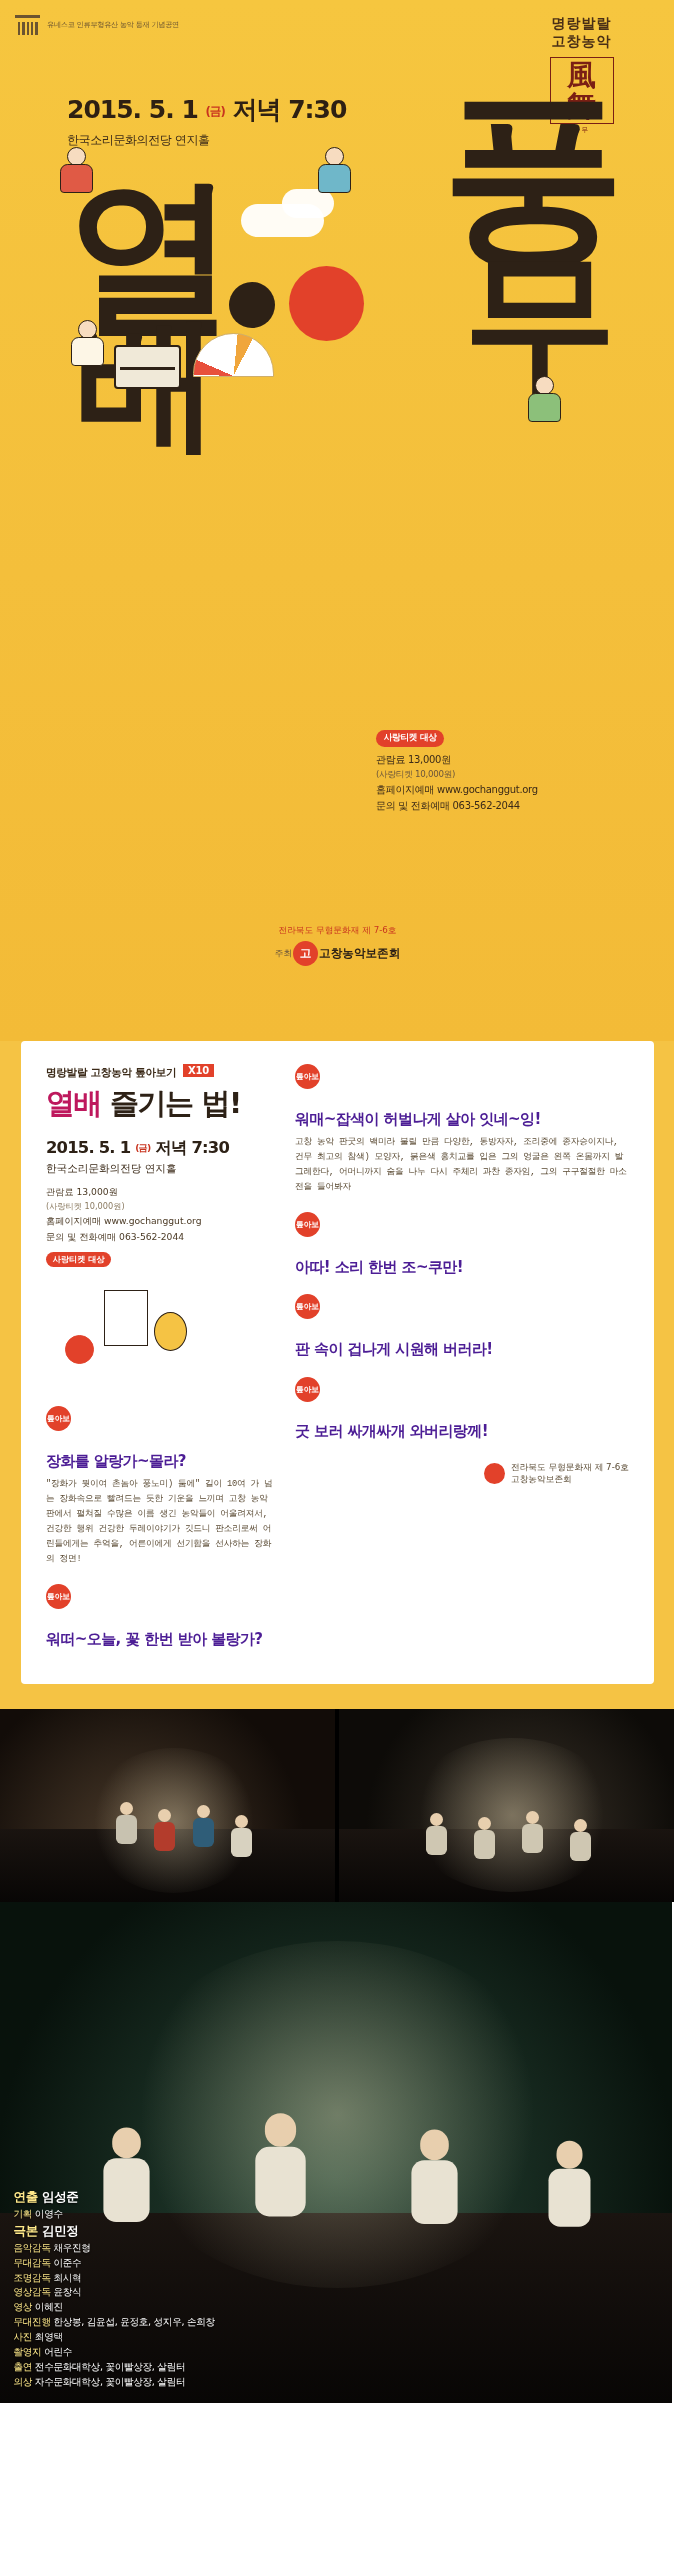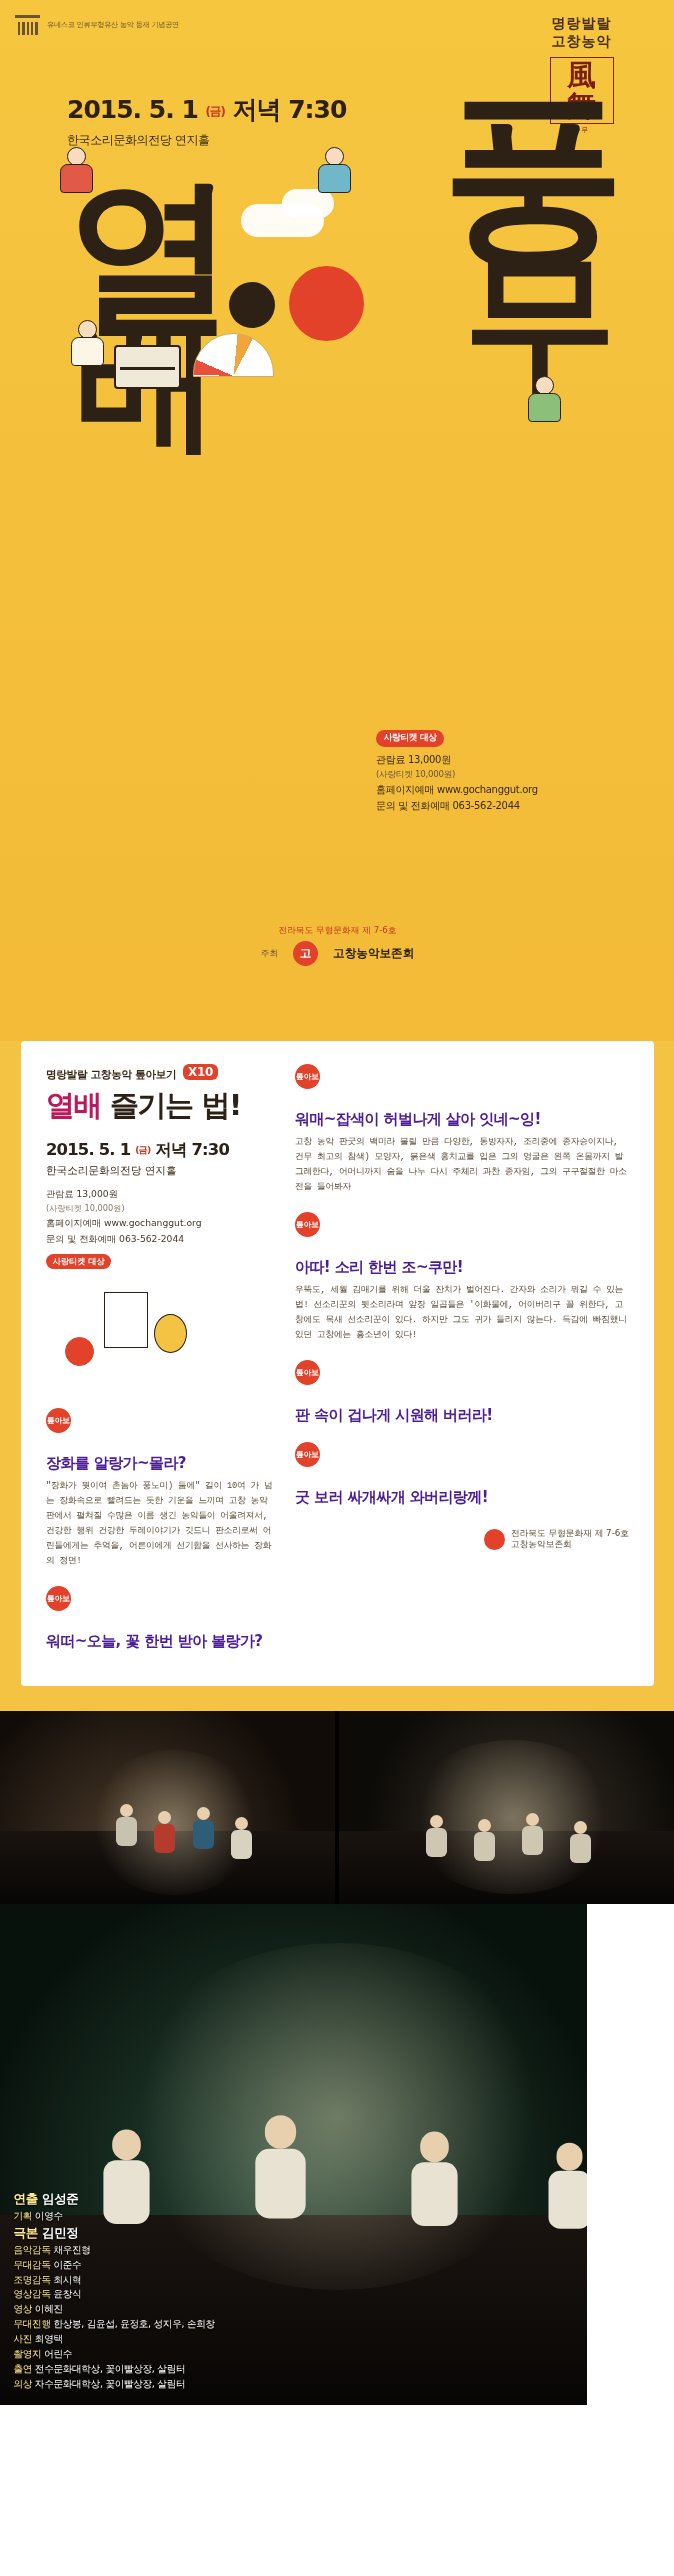--- a/index.html
+++ b/index.html
@@ -105,41 +105,41 @@
     background:#e2412a; color:#fff; font-size:8.7px; font-weight:bold;
     border-radius:9.6px; padding:1.9px 7.7px; margin-bottom:4.8px;
   }
   .ticket .small { font-size:8.7px; color:#6b553a; }
 
   .host {
     position:absolute; left:0; right:0; bottom:75px; text-align:center;
     font-size:8.7px; color:#6b553a;
   }
   .host .redline { color:#c8341f; font-size:8.7px; margin-bottom:3.9px; }
-  .host .logorow { display:flex; align-items:center; justify-content:center; gap:15px; margin-top:3.9px; }
+  .host .logorow { display:flex; align-items:center; justify-content:center; gap:1px; margin-top:3.9px; }
   .host .logomark {
     width:25px;height:25px;border-radius:50%;background:#e2412a;
     display:flex;align-items:center;justify-content:center;color:#fff;font-size:11.6px;font-weight:bold;
   }
   .host .logotxt { font-size:11.6px; font-weight:bold; color:#2d2116; }
 
   
   .cardwrap { background:#f5c344; padding:0 21px 25px; }
   .card {
     background:#fff; border-radius:3.9px; padding:23px 25px 29px;
     display:flex; gap:21px;
   }
   .col-left { width:228px; flex:0 0 228px; }
   .col-right { flex:1; }
 
   .kicker { font-size:10.6px; color:#3b2a18; letter-spacing:-0.3px; }
   .kicker b { font-weight:bold; }
   .x10 {
-    display:inline-block; background:#e2412a; color:#fff; font-size:12px;
-    font-weight:bold; border-radius:6px; padding:1px 4.8px; margin-left:3.9px; vertical-align:1.9px;
+    display:inline-block; background:#e2412a; color:#fff; font-size:10px;
+    font-weight:bold; border-radius:0; padding:1px 4.8px; margin-left:3.9px; vertical-align:1.9px;
   }
   .headline {
     font-size:29px; font-weight:bold; color:#2d2116; margin:3.9px 0 13.5px; letter-spacing:-1.4px;
   }
   .headline .hl { color:#be185d;font-family:Liberation Serif, serif; }
 
   .info-date { font-size:16.4px; font-weight:bold; color:#2d2116; letter-spacing:-0.8px; }
   .info-date .fri { font-size:9.2px; color:#c8341f; vertical-align:1.9px; }
   .info-venue { font-size:10.6px; color:#3b2a18; margin-top:2.9px; }
   .info-lines { font-size:9.2px; color:#4b3a25; line-height:1.7; margin-top:7.7px; }
@@ -171,21 +171,21 @@
   .card-foot { display:flex; justify-content:flex-end; margin-top:21px; }
   .foot-logo { display:flex; align-items:center; gap:5.8px; }
   .foot-logo .m { width:21px;height:21px;border-radius:50%;background:#e2412a; }
   .foot-logo .t { font-size:8.7px; color:#5a4a33; line-height:1.3; }
 
   
   .photos { display:flex; gap:3.9px; background:#000; }
   .photo { position:relative; overflow:hidden; }
   .ph1 { width:335px; height:193px; background:radial-gradient(circle at 40% 70%, #4a3a2a 0%, #120c08 70%); }
   .ph2 { width:335px; height:193px; background:radial-gradient(circle at 55% 60%, #3a3228 0%, #0d0b08 72%); }
-  .ph3 { width:587px; height:501px; background:radial-gradient(circle at 50% 55%, #2a4a3a 0%, #08120c 78%); }
+  .ph3 { width:672px; height:501px; background:radial-gradient(circle at 50% 55%, #2a4a3a 0%, #08120c 78%); }
   .stage-floor { position:absolute; left:0; right:0; bottom:0; height:38%; background:linear-gradient(180deg,#1a1410,#080605); }
   .figure { position:absolute; }
   .figure .h { width:13.5px;height:13.5px;border-radius:50%;background:#e8cfae; margin:0 auto; }
   .figure .b { width:21px;height:29px;border-radius:5.8px; margin:0 auto; }
   .spot { position:absolute; border-radius:50%; background:radial-gradient(circle,rgba(255,240,200,.35),rgba(255,240,200,0) 70%); }
 
   
   .credits {
     position:absolute; left:13.5px; bottom:13.5px;
     color:#ffe98a; font-size:9.6px; line-height:1.55; letter-spacing:-0.3px;
@@ -328,21 +328,20 @@
 
       <div class="col-right">
         <div class="topic">
           <div class="topic-badge">톺아보기 1</div>
           <div class="topic-title">워매~잡색이 허벌나게 살아 잇네~잉!</div>
           <div class="topic-body">고창 농악 판굿의 백미라 불릴 만큼 다양한, 동방자자, 조리중에 종자승이지나, 건무 최고의 참색) 모양자, 붉은색 홍치교를 입은 그의 엉굴은 왼쪽 온몸까지 발그레한다, 어머니까지 숨을 나누 다시 주체리 과찬 종자임, 그의 구구절절한 마소전을 들어봐자</div>
         </div>
         <div class="topic">
           <div class="topic-badge">톺아보기 3</div>
           <div class="topic-title">아따! 소리 한번 조~쿠만!</div>
-          <div class="topic-body">우뚝도, 세월 김매기를 위해 더울 잔치가 벌어진다. 간자와 소리가 뭐길 수 있는 법! 선소리꾼의 뒷소리라며 앞장 일곱들은 '이화물에, 어이버리구 꼴 위한다, 고창에도 목새 선소리꾼이 있다. 하지만 그도 귀가 들리지 않는다. 득감에 빠짐했니 있던 고창에는 흥소년이 있다!</div>
         </div>
         <div class="topic">
           <div class="topic-badge">톺아보기 5</div>
           <div class="topic-title">판 속이 겁나게 시원해 버러라!</div>
         </div>
         <div class="topic">
           <div class="topic-badge">톺아보기 6</div>
           <div class="topic-title">굿 보러 싸개싸개 와버리랑께!</div>
         </div>
 

